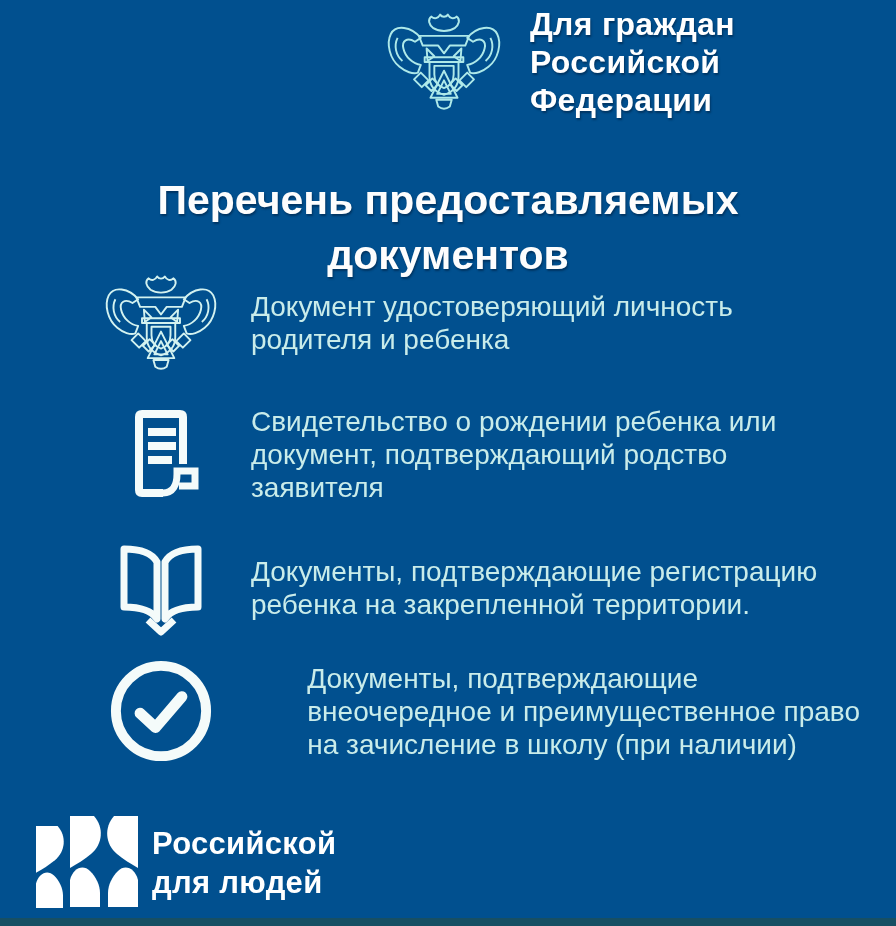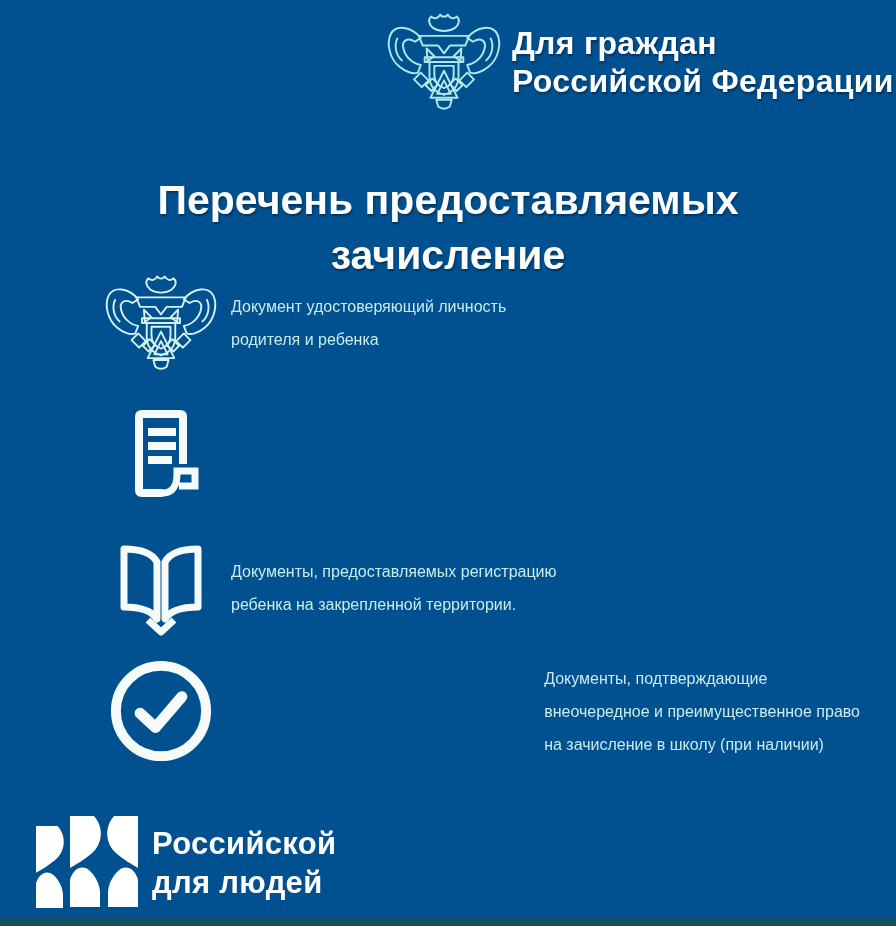--- a/index.html
+++ b/index.html
@@ -7,21 +7,21 @@
   .poster{
     position:relative;
     width:896px;height:926px;
     background:#01508F;
     overflow:hidden;
     font-family:"Liberation Sans",sans-serif;
   }
   
   .brand{
     position:absolute;top:2px;left:386px;
-    display:flex;align-items:center;gap:10px;
+    display:flex;align-items:center;gap:28px;
   }
   .brand .emblem{width:116px;height:120px;color:#AEE9E9;flex:0 0 auto;}
   .brand-text{
     font-size:32px;font-weight:bold;color:#FFFFFF;
     line-height:38px;white-space:pre-line;letter-spacing:.3px;
     text-shadow:1px 2px 2px rgba(0,20,45,.45);
   }
   
   .title{
     position:absolute;top:146px;left:0;width:100%;
@@ -41,22 +41,22 @@
   .doc-item:nth-child(4){top:650px;height:122px;justify-content:space-between;}
   .icon-box{
     flex:0 0 122px;width:122px;
     display:flex;justify-content:center;align-items:center;
   }
   .icon-eagle{width:114px;height:118px;color:#D3F2F0;}
   .icon-doc{width:100px;height:106px;color:#F4FBFA;}
   .icon-book{width:104px;height:100px;color:#F4FBFA;}
   .icon-check{width:110px;height:110px;color:#F4FBFA;}
   .item-text{
-    margin-left:9px;
-    font-size:16px;line-height:33px;color:#C9ECEA;
+    margin-left:29px;
+    font-size:28px;line-height:33px;color:#C9ECEA;
     white-space:pre-line;
   }
   
   .gov-logo{position:absolute;left:36px;top:816px;width:102px;height:93px;color:#FFFFFF;}
   .logo-text{
     position:absolute;left:152px;top:824px;
     font-size:31px;font-weight:bold;color:#FFFFFF;
     line-height:39px;white-space:pre-line;letter-spacing:.3px;
   }
   .bottom-stripe{
@@ -102,21 +102,21 @@
 
   <div class="brand">
     <svg class="emblem" viewBox="0 0 120 102">
       <use href="#emblem-eagle"></use>
     </svg>
     <div class="brand-text">Для граждан
 Российской Федерации</div>
   </div>
 
   <h1 class="title">Перечень предоставляемых
-зачисление</h1>
+документов</h1>
 
   <ul class="doc-list">
 
     <li class="doc-item">
       <span class="icon-box">
         <svg class="icon-eagle" viewBox="0 0 120 102">
           <use href="#emblem-eagle"></use>
         </svg>
       </span>
       <span class="item-text">Документ удостоверяющий личность
@@ -126,31 +126,34 @@
     <li class="doc-item">
       <span class="icon-box">
         <svg class="icon-doc" viewBox="0 0 100 100">
           <path d="M52 89 H31 Q28 89 28 86 V13 Q28 10 31 10 H69 Q72 10 72 13 V60" fill="none" stroke="currentColor" stroke-width="8"></path>
           <rect x="37" y="24" width="28" height="8" fill="currentColor"></rect>
           <rect x="37" y="38" width="28" height="8" fill="currentColor"></rect>
           <rect x="37" y="52" width="24" height="8" fill="currentColor"></rect>
           <path d="M52 89 C62 89 66 81 66 70 V67 H84 V82 H68" fill="none" stroke="currentColor" stroke-width="7"></path>
         </svg>
       </span>
+      <span class="item-text">Свидетельство о рождении ребенка или
+документ, подтверждающий родство
+заявителя</span>
     </li>
 
     <li class="doc-item">
       <span class="icon-box">
         <svg class="icon-book" viewBox="0 0 100 100">
           <path d="M46 24 C41 15 29 11 13 11 L13 69 C29 69 41 73 46 81 Z" fill="none" stroke="currentColor" stroke-width="7" stroke-linejoin="round"></path>
           <path d="M54 24 C59 15 71 11 87 11 L87 69 C71 69 59 73 54 81 Z" fill="none" stroke="currentColor" stroke-width="7" stroke-linejoin="round"></path>
           <path d="M37 82 L50 94 L63 82" fill="none" stroke="currentColor" stroke-width="7" stroke-linejoin="round"></path>
         </svg>
       </span>
-      <span class="item-text">Документы, предоставляемых регистрацию
+      <span class="item-text">Документы, подтверждающие регистрацию
 ребенка на закрепленной территории.</span>
     </li>
 
     <li class="doc-item">
       <span class="icon-box">
         <svg class="icon-check" viewBox="0 0 100 100">
           <circle cx="50" cy="50" r="41" fill="none" stroke="currentColor" stroke-width="9"></circle>
           <path d="M31 52 L45 65 L69 37" fill="none" stroke="currentColor" stroke-width="10" stroke-linecap="round" stroke-linejoin="round"></path>
         </svg>
       </span>

